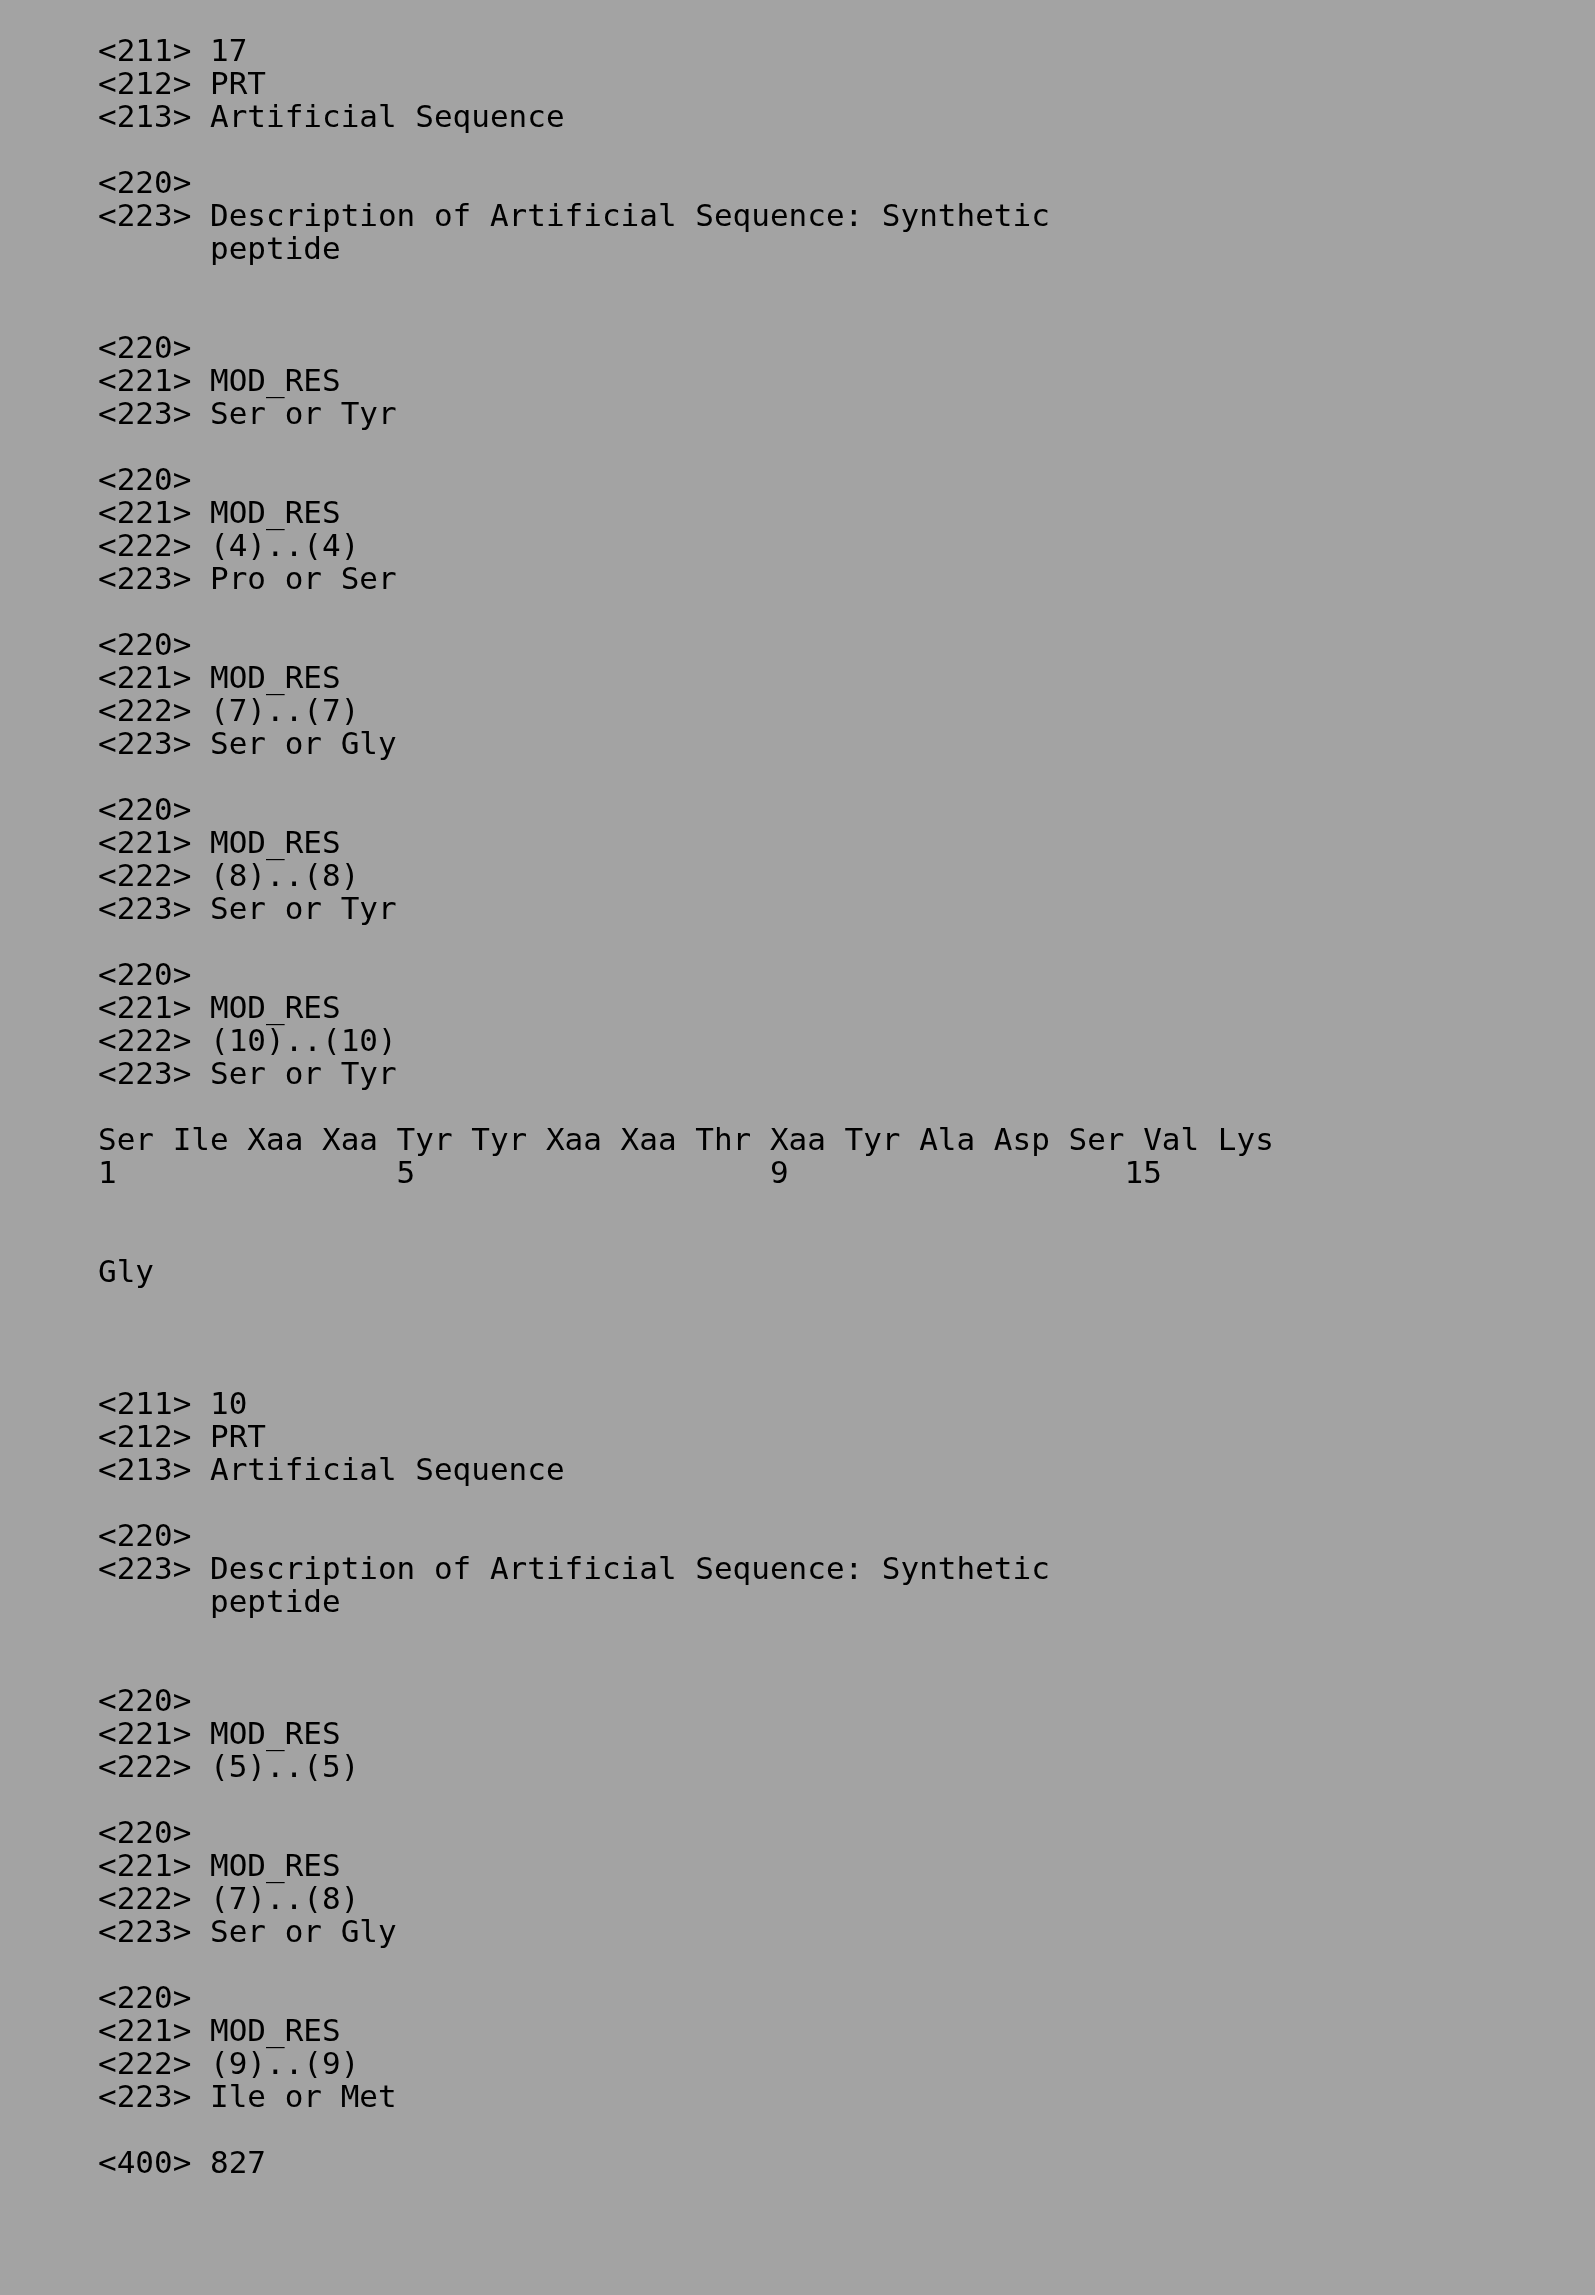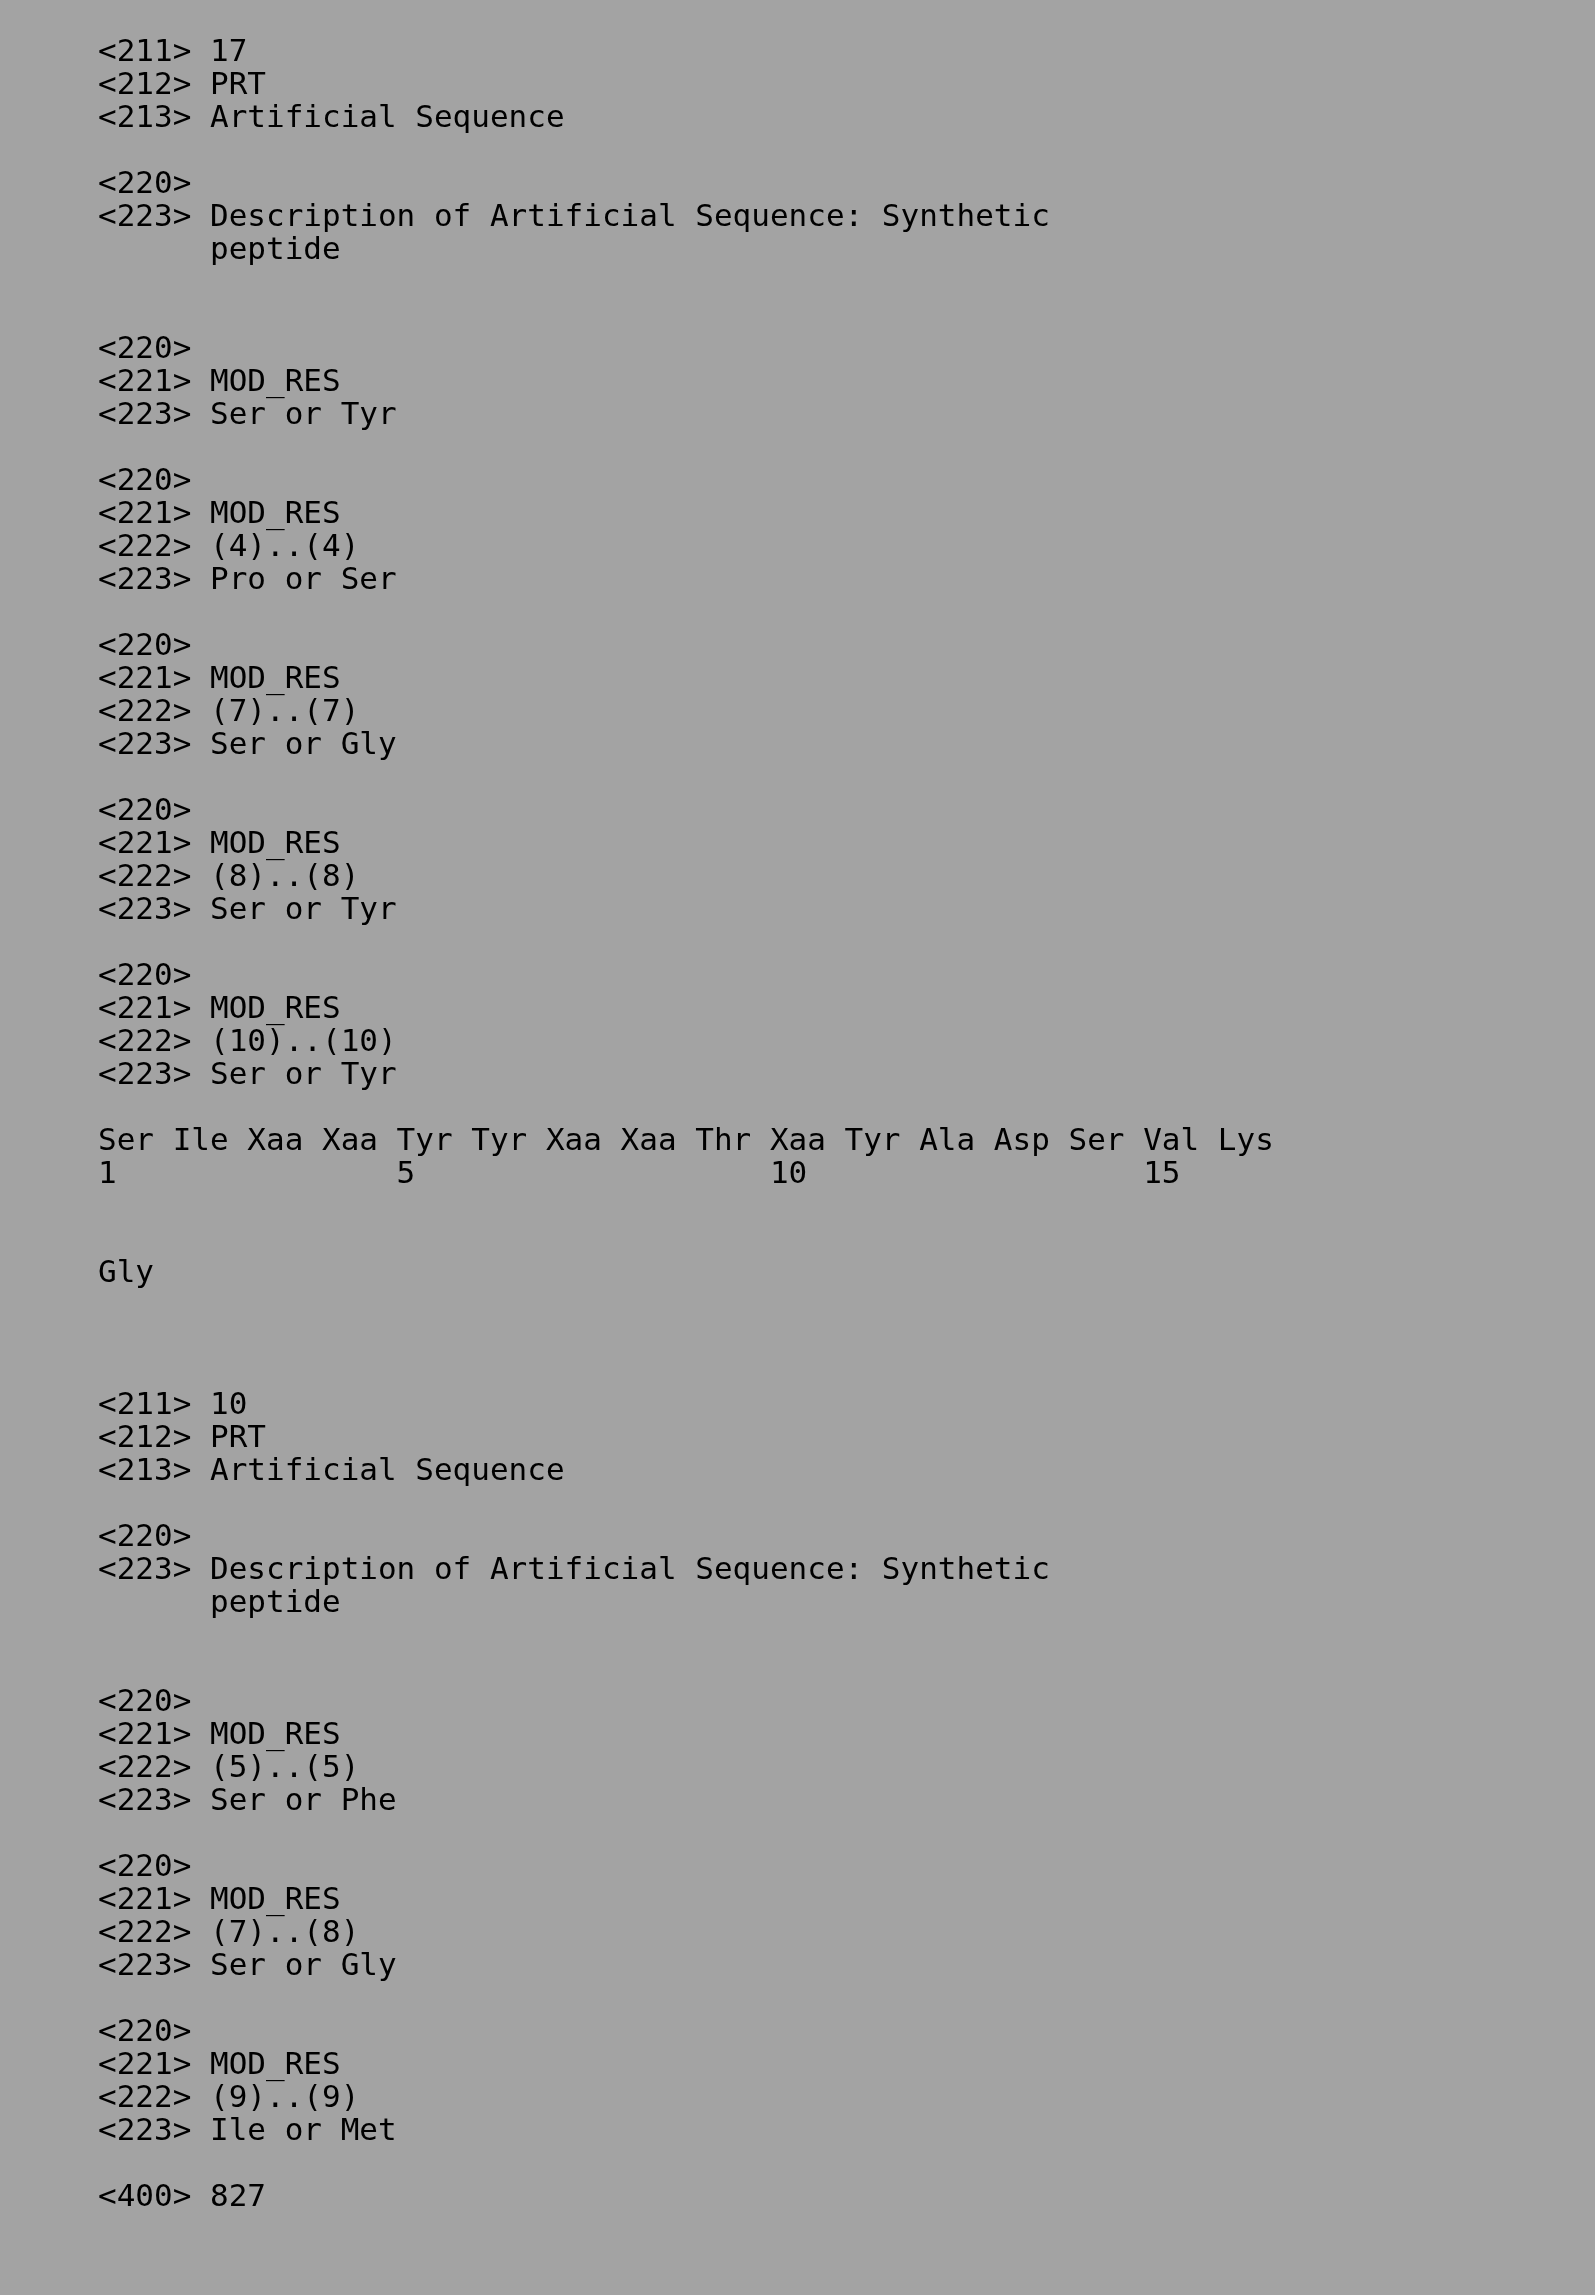--- a/index.html
+++ b/index.html
@@ -66,40 +66,39 @@
       <div class="line">&lt;221&gt; MOD_RES</div>
       <div class="line">&lt;222&gt; (8)..(8)</div>
       <div class="line">&lt;223&gt; Ser or Tyr</div>
       <div class="line"></div>
       <div class="line">&lt;220&gt;</div>
       <div class="line">&lt;221&gt; MOD_RES</div>
       <div class="line">&lt;222&gt; (10)..(10)</div>
       <div class="line">&lt;223&gt; Ser or Tyr</div>
       <div class="line"></div>
       <div class="line">Ser Ile Xaa Xaa Tyr Tyr Xaa Xaa Thr Xaa Tyr Ala Asp Ser Val Lys</div>
-      <div class="line">1               5                   10                  15</div>
+      <div class="line">1               5                   9                  15</div>
       <div class="line"></div>
       <div class="line"></div>
       <div class="line">Gly</div>
       <div class="line"></div>
       <div class="line"></div>
       <div class="line"></div>
       <div class="line">&lt;211&gt; 10</div>
       <div class="line">&lt;212&gt; PRT</div>
       <div class="line">&lt;213&gt; Artificial Sequence</div>
       <div class="line"></div>
       <div class="line">&lt;220&gt;</div>
       <div class="line">&lt;223&gt; Description of Artificial Sequence: Synthetic</div>
       <div class="line">      peptide</div>
       <div class="line"></div>
       <div class="line"></div>
       <div class="line">&lt;220&gt;</div>
       <div class="line">&lt;221&gt; MOD_RES</div>
       <div class="line">&lt;222&gt; (5)..(5)</div>
-      <div class="line">&lt;223&gt; Ser or Phe</div>
       <div class="line"></div>
       <div class="line">&lt;220&gt;</div>
       <div class="line">&lt;221&gt; MOD_RES</div>
       <div class="line">&lt;222&gt; (7)..(8)</div>
       <div class="line">&lt;223&gt; Ser or Gly</div>
       <div class="line"></div>
       <div class="line">&lt;220&gt;</div>
       <div class="line">&lt;221&gt; MOD_RES</div>
       <div class="line">&lt;222&gt; (9)..(9)</div>
       <div class="line">&lt;223&gt; Ile or Met</div>

